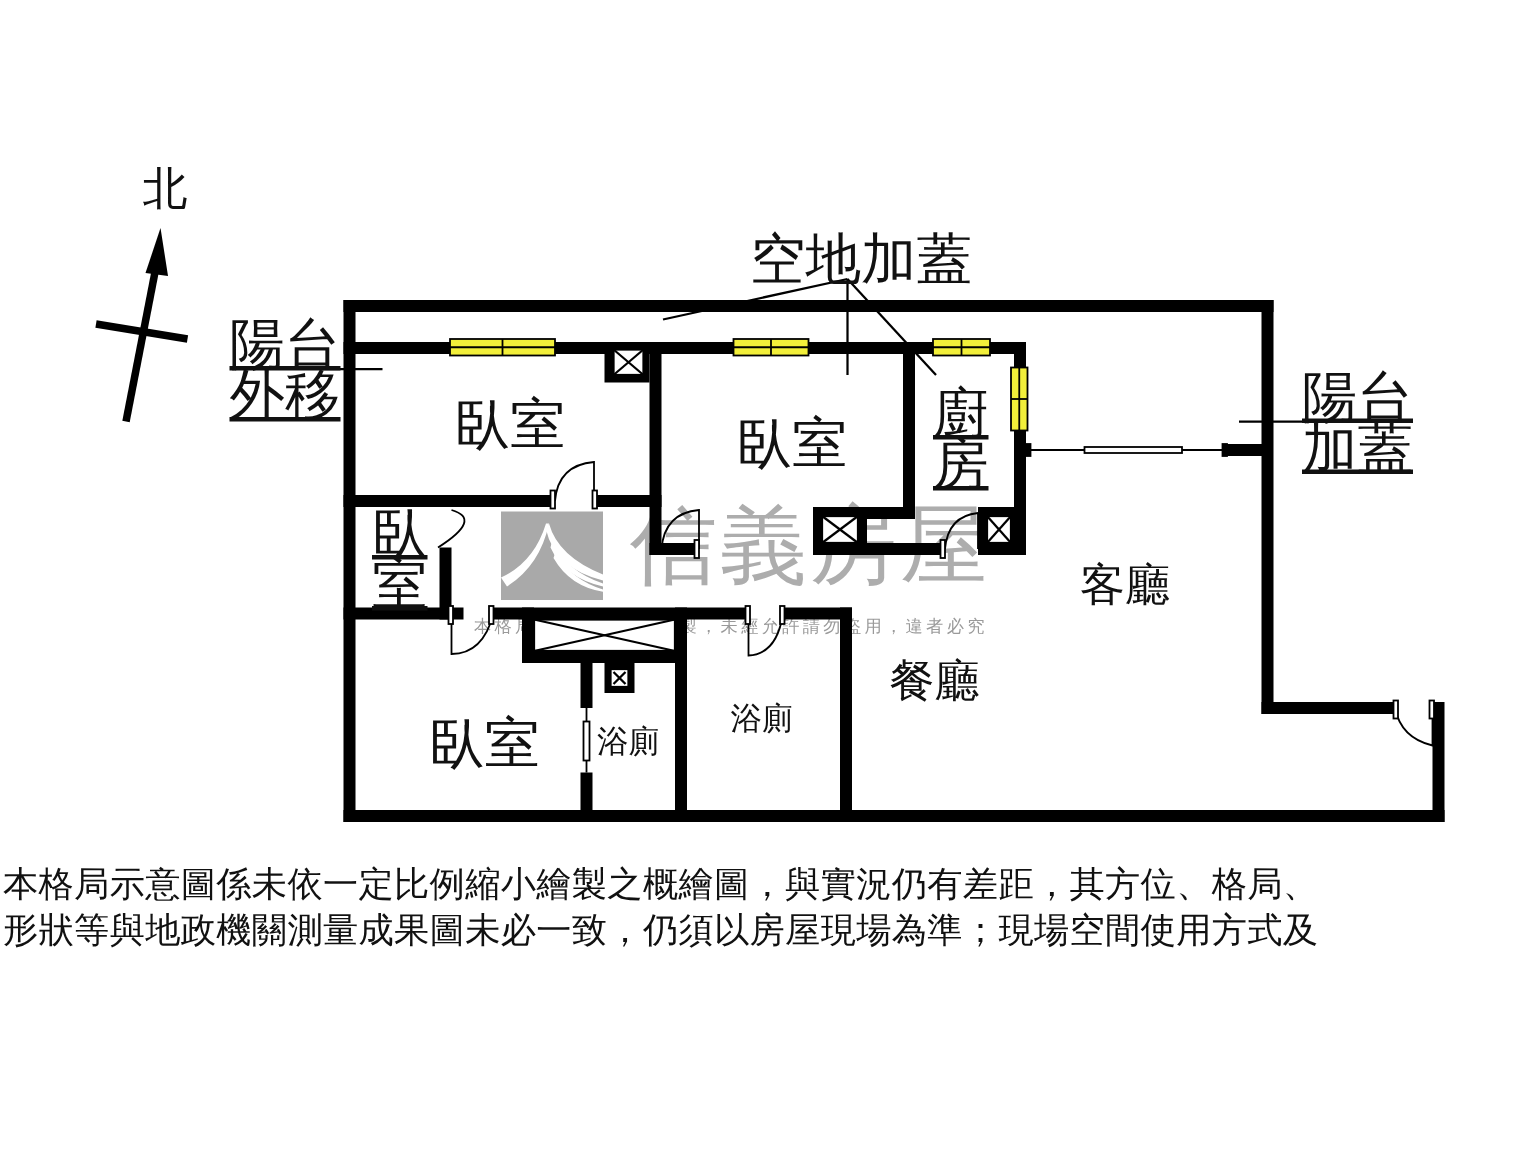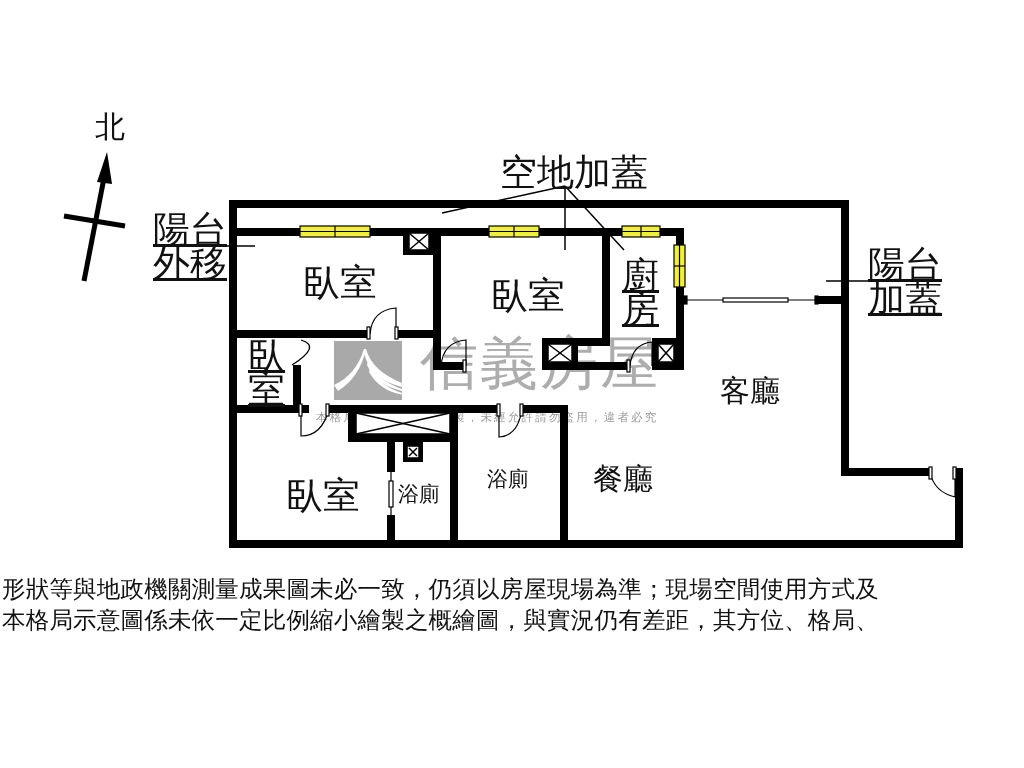--- a/index.html
+++ b/index.html
@@ -180,21 +180,21 @@
 <div class="lbl lbl-md" style="left:491px; top:277px;">臥室</div>
 <div class="lbl lbl-md lbl-2" style="left:622px; top:259px;">
   <div>廚</div>
   <div>房</div>
 </div>
 <div class="lbl lbl-lg" style="left:720px; top:344px;margin-top:32px;">客廳</div>
 <div class="lbl lbl-md lbl-2" style="left:248px; top:339px;">
   <div>臥</div>
   <div>室</div>
 </div>
-<div class="lbl lbl-lg" style="left:593px; top:464px;">餐廳</div>
+<div class="lbl lbl-lg" style="left:593px; top:440px;">餐廳</div>
 <div class="lbl lbl-md" style="left:286px; top:477px;">臥室</div>
 <div class="lbl lbl-sm" style="left:398px; top:484px;">浴廁</div>
 <div class="lbl lbl-sm" style="left:487px; top:469px;">浴廁</div>
 
 <div class="disclaimer">
+  <div>本格局示意圖係未依一定比例縮小繪製之概繪圖，與實況仍有差距，其方位、格局、</div>
   <div>形狀等與地政機關測量成果圖未必一致，仍須以房屋現場為準；現場空間使用方式及</div>
-  <div>本格局示意圖係未依一定比例縮小繪製之概繪圖，與實況仍有差距，其方位、格局、</div>
 </div>
 
 </body></html>

